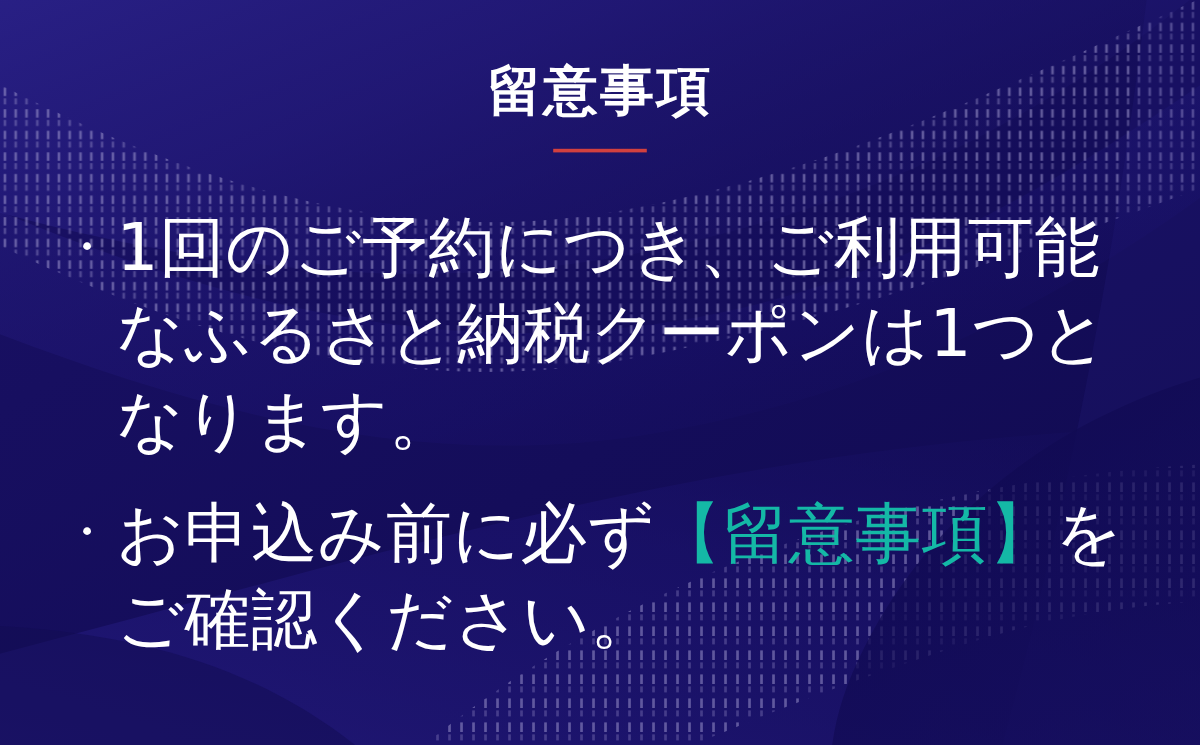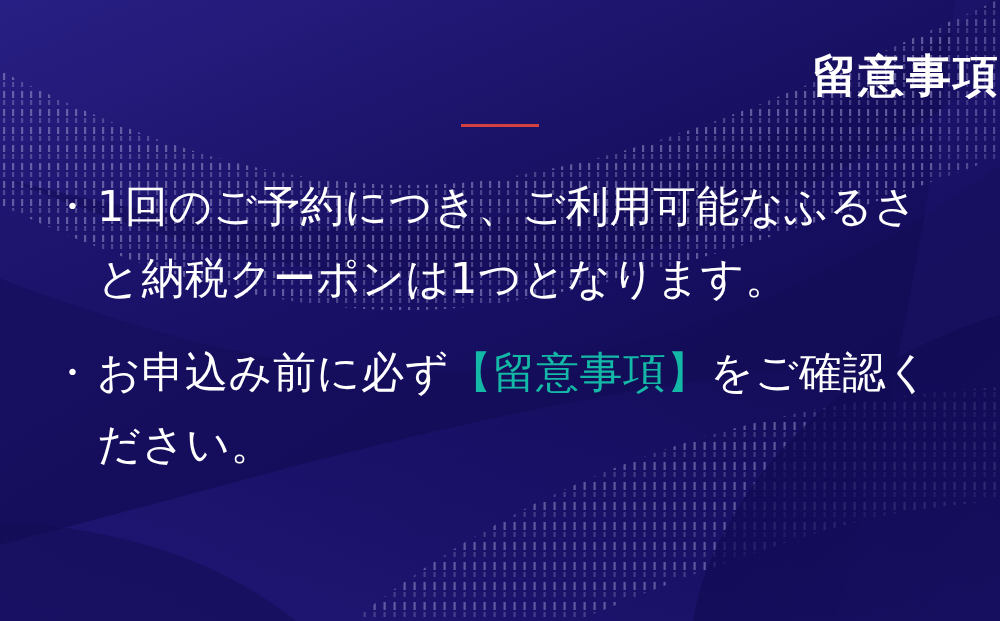--- a/index.html
+++ b/index.html
@@ -32,21 +32,21 @@
     z-index: 5;
     width: 100%;
     height: 100%;
   }
 
   .title-block {
     position: absolute;
     top: 52px;
     left: 0;
     width: 100%;
-    text-align: right;
+    text-align: center;
   }
   .slide-title {
     margin: 0;
     font-size: 45px;
     line-height: 1.05;
     font-weight: bold;
     color: #ffffff;
     letter-spacing: 2px;
     font-family: "DejaVu Sans", "Liberation Sans", sans-serif;
   }
@@ -73,21 +73,21 @@
     width: 45px;
     color: #ffffff;
     font-size: 40px;
     line-height: 72px;
     text-align: left;
     font-family: "DejaVu Sans", "Liberation Sans", sans-serif;
   }
   .bullet-text {
     flex: 1 1 auto;
     color: #ffffff;
-    font-size: 43px;
+    font-size: 55px;
     line-height: 72px;
     letter-spacing: 0.5px;
     font-family: "DejaVu Sans", "Liberation Sans", sans-serif;
     white-space: pre-wrap;
   }
   .hl-gold { color: #14b8a6; }
 </style>
 </head>
 <body>
 

